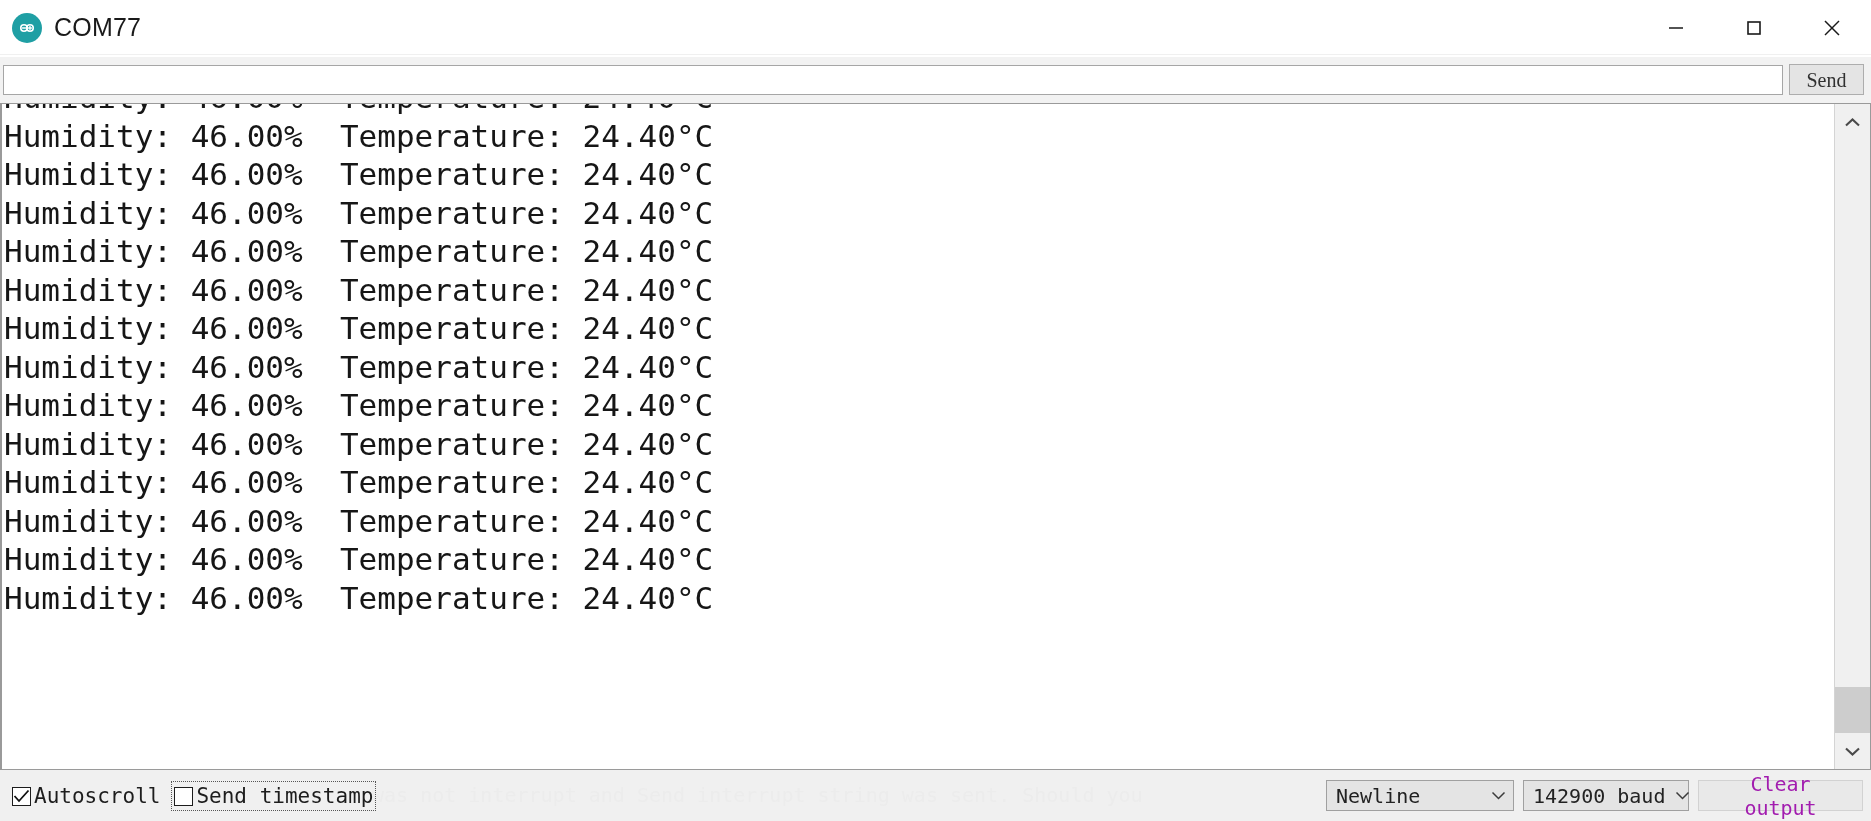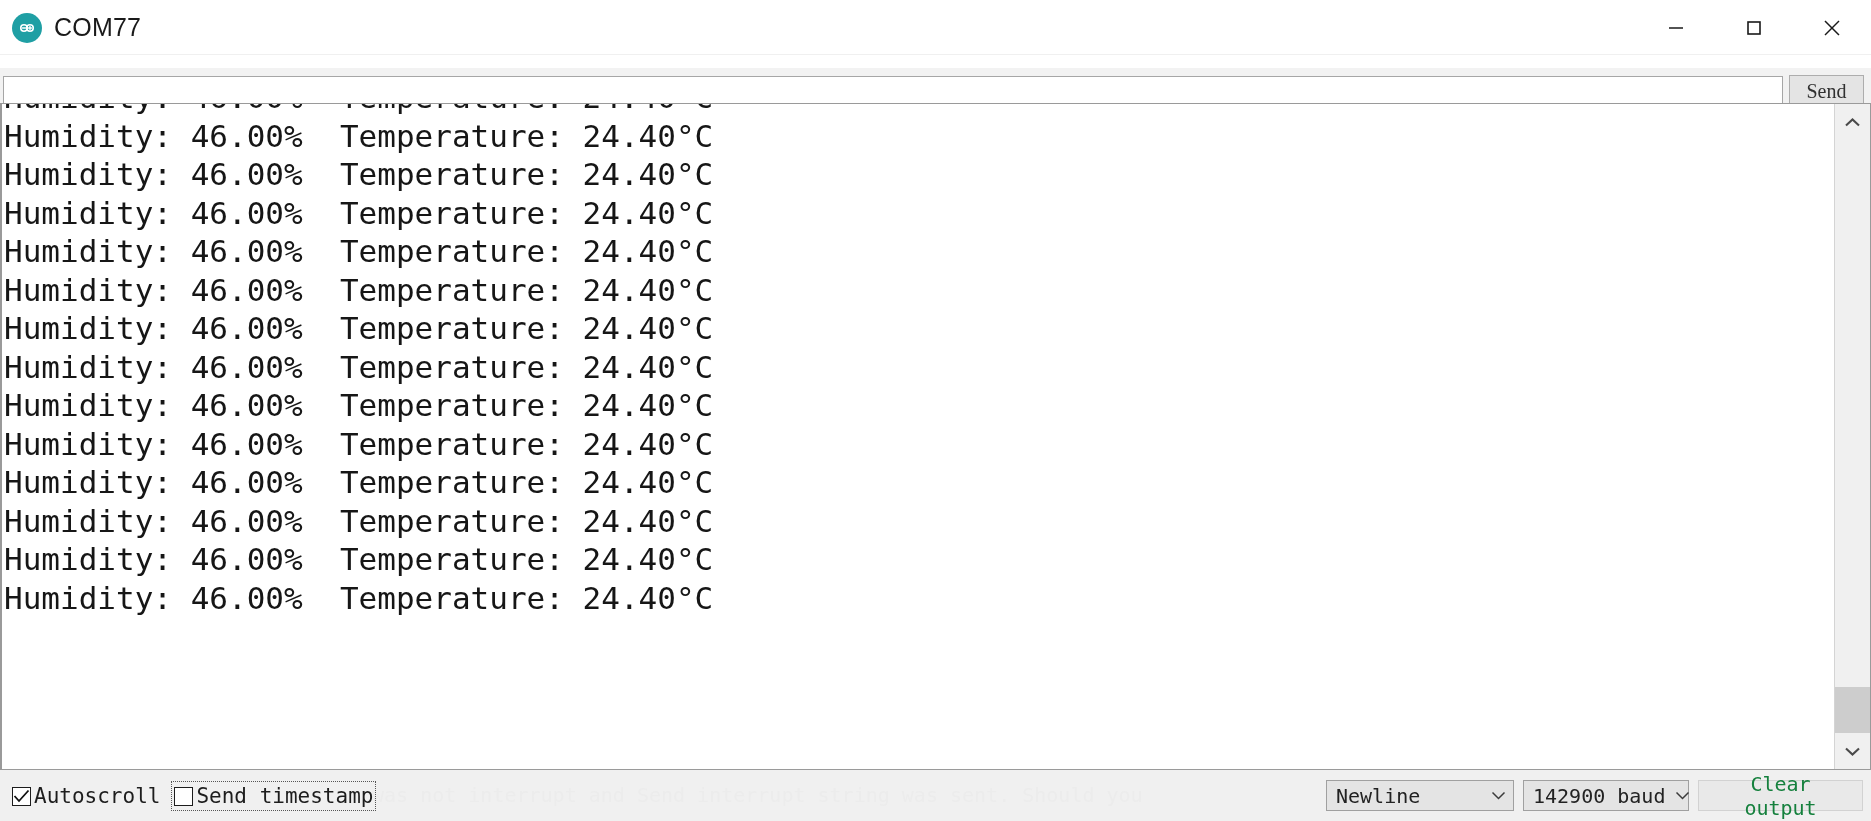--- a/index.html
+++ b/index.html
@@ -74,21 +74,21 @@
     align-items: center;
     justify-content: center;
     background: transparent;
     border: none;
     cursor: default;
   }
 
   
   .sendrow {
     position: absolute;
-    left: 0; top: 68px;
+    left: 0; top: 57px;
     width: 1871px;
     height: 48px;
     background: #f2f2f2;
   }
 
   .send-input {
     position: absolute;
     left: 3px;
     top: 8px;
     width: 1780px;
@@ -286,21 +286,21 @@
   .sel .caret { margin-left: 10px; display: flex; align-items: center; }
 
   .clear-btn {
     height: 31px;
     width: 165px;
     background: #e9e9e9;
     border: 1px solid #d2d2d2;
     box-sizing: border-box;
     font-family: "DejaVu Sans Mono", "Liberation Mono", monospace;
     font-size: 20px;
-    color: #15803d;
+    color: #a21caf;
     cursor: default;
     display: flex;
     align-items: center;
     justify-content: center;
     padding: 12px;
   }
 </style>
 </head>
 <body>
 

